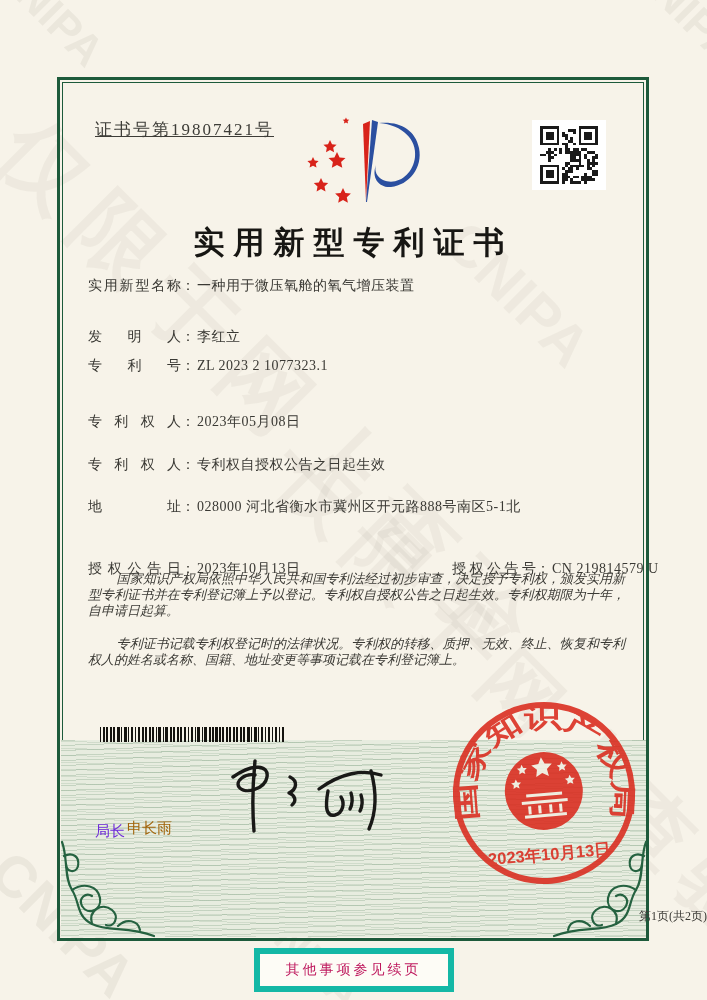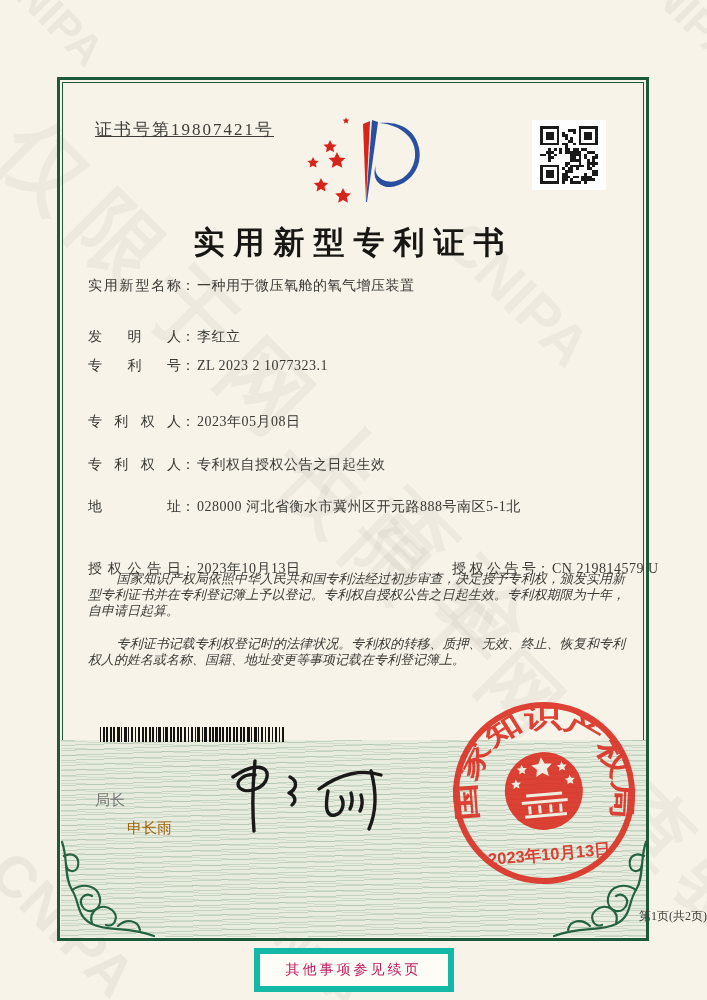--- a/index.html
+++ b/index.html
@@ -54,22 +54,22 @@
   .para{left:88px;width:537px;font-size:13px;line-height:16px;text-indent:2.2em;
       color:#3a3934;font-style:italic;z-index:4;text-align:justify;}
 
   
   .barcode{left:100px;top:727px;width:186px;height:15px;z-index:4;
       background:
         repeating-linear-gradient(90deg,#15130f 0 1.5px,rgba(0,0,0,0) 1.5px 3.5px),
         repeating-linear-gradient(90deg,#15130f 0 1px,rgba(0,0,0,0) 1px 6.5px);}
 
   
-  .sig-title{left:95px;top:791px;font-size:15px;z-index:4;
-      font-family:"Liberation Sans","DejaVu Sans",sans-serif;color:#737373;}
+  .sig-title{left:95px;top:822px;font-size:15px;z-index:4;
+      font-family:"Liberation Sans","DejaVu Sans",sans-serif;color:#6d28d9;}
   .sig-name{left:95px;top:819px;font-size:15px;z-index:4;
       font-family:Liberation Mono, monospace;color:#a16207;margin-left:32px;}
   .sig-script{left:195px;top:755px;z-index:4;}
 
   
   .seal{left:448px;top:697px;z-index:5;}
 
   
   .page-num{left:0;top:908px;width:707px;text-align:right;font-size:12px;color:#3a3934;z-index:4;}
   .footer-box{left:50%;top:948px;transform:translateX(-50%);background:#fdfcf6;

